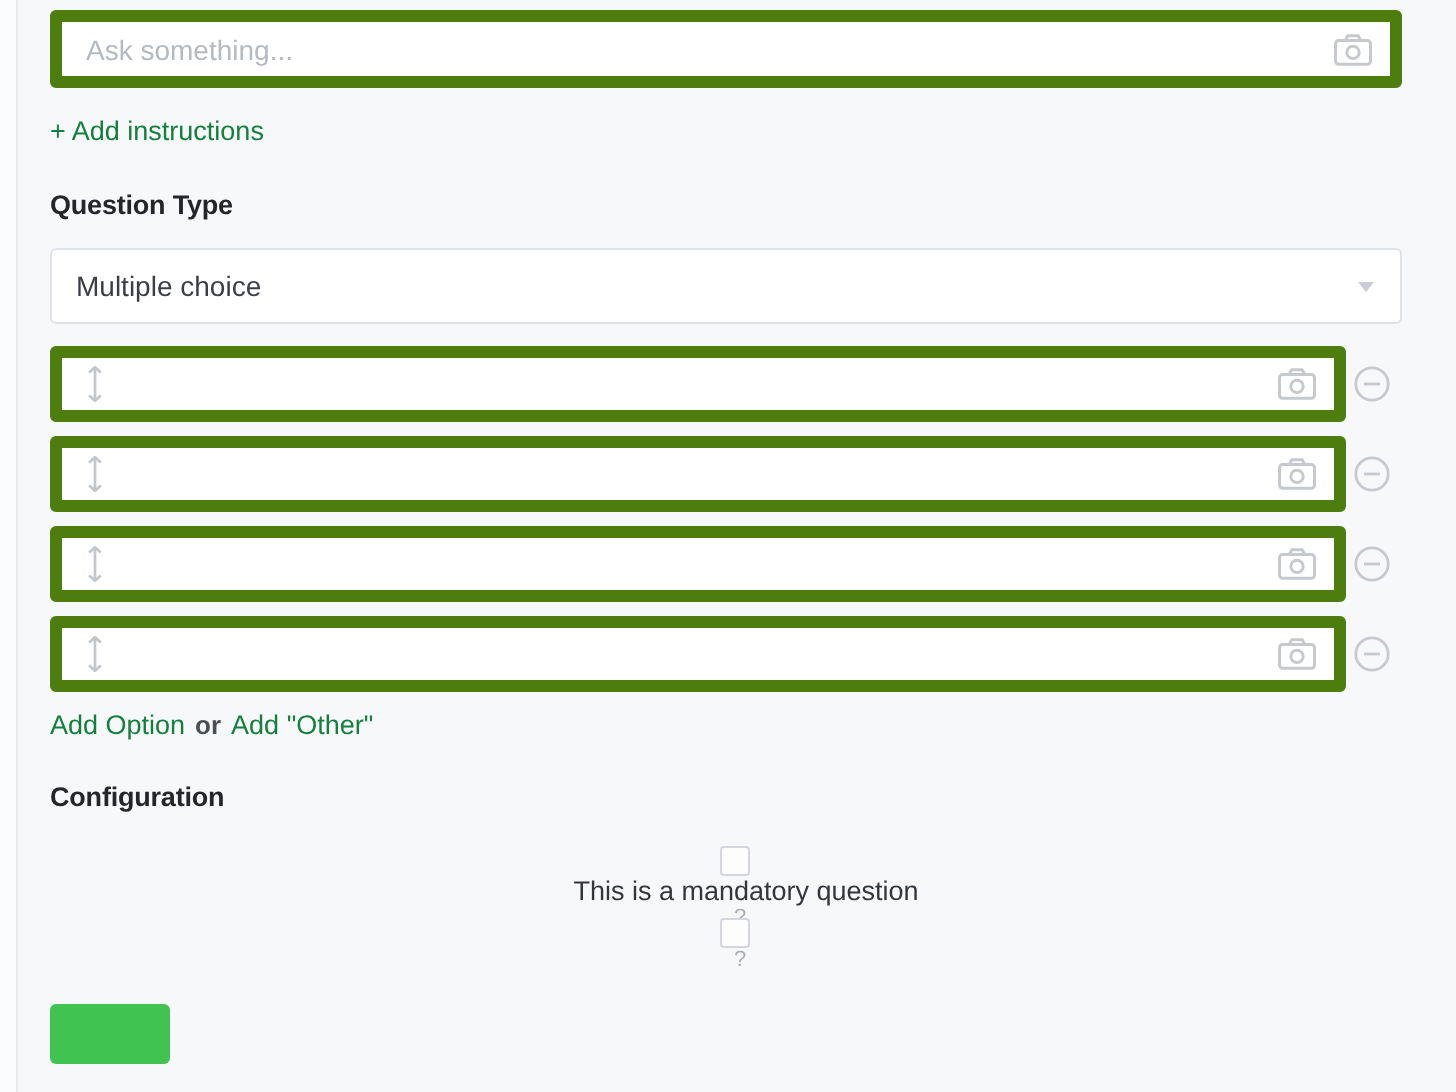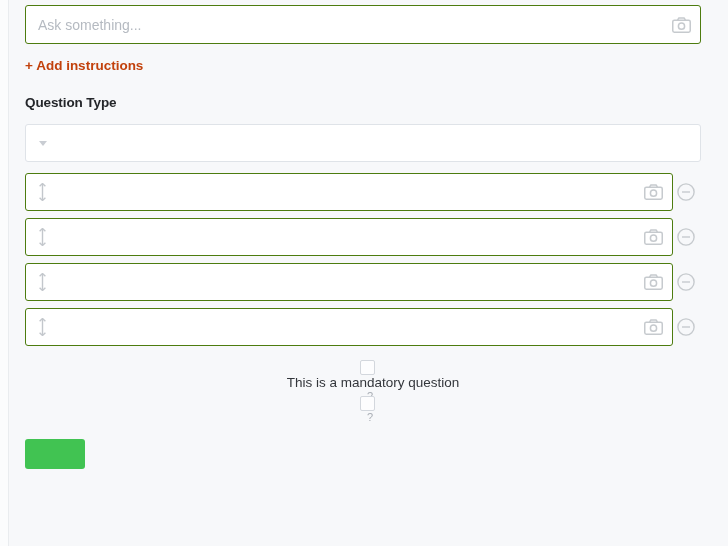--- a/index.html
+++ b/index.html
@@ -38,21 +38,21 @@
     background: #f7f8fa;
     padding: 5px 18px 0 15px;
   }
 
   
   .field {
     position: relative;
     width: 676px;
     height: 38px;
     background: #ffffff;
-    border: 1px solid #4d7c0f;
+    border: 6px solid #4d7c0f;
     border-radius: 3px;
     display: flex;
     align-items: center;
   }
   .field.ask { height: 39px; }
 
   .field-input {
     border: 0;
     outline: 0;
     background: transparent;
@@ -99,25 +99,24 @@
     height: 38px;
     display: flex;
     align-items: center;
     justify-content: center;
     flex: 0 0 auto;
     cursor: pointer;
   }
 
   
   .link {
-    color: #c2410c;
+    color: #15803d;
     font-size: 13.5px;
     cursor: pointer;
     text-decoration: none;
-    font-weight: bold;
   }
 
   .add-instructions-row {
     margin-top: 12px;
     height: 18px;
     display: flex;
     align-items: center;
   }
 
   
@@ -247,20 +246,21 @@
 
   <div class="add-instructions-row">
     <span class="link">+ Add instructions</span>
   </div>
 
   <div style="margin-top:21px;height:18px;">
     <span class="section-label">Question Type</span>
   </div>
 
   <div class="select-wrap" style="margin-top:11px;">
+    <span class="select-value">Multiple choice</span>
     <span class="select-caret">
       <span class="caret-tri"></span>
     </span>
   </div>
 
 
   <div style="margin-top:11px;">
 
     <div class="option-row">
       <div class="field">
@@ -361,21 +361,29 @@
       <span class="remove-btn">
         <svg width="18" height="18" viewBox="0 0 18 18" fill="none" xmlns="http://www.w3.org/2000/svg">
           <circle cx="9" cy="9" r="8.1" stroke="#c6cace" stroke-width="1.4"></circle>
           <path d="M5 9 L13 9" stroke="#c6cace" stroke-width="1.4"></path>
         </svg>
       </span>
     </div>
 
   </div>
 
-
+  <div class="add-row">
+    <span class="link">Add Option</span>
+    <span class="or-text">or</span>
+    <span class="link">Add "Other"</span>
+  </div>
+
+  <div style="margin-top:20px;height:18px;">
+    <span class="section-label">Configuration</span>
+  </div>
 
   <div class="check-row" style="margin-top:14px;">
     <span class="checkbox"></span>
     <span class="check-label">This is a mandatory question</span>
     <span class="help-q">?</span>
   </div>
 
   <div class="check-row" style="margin-top:16px;">
     <span class="checkbox"></span>
     <span class="help-q">?</span>

